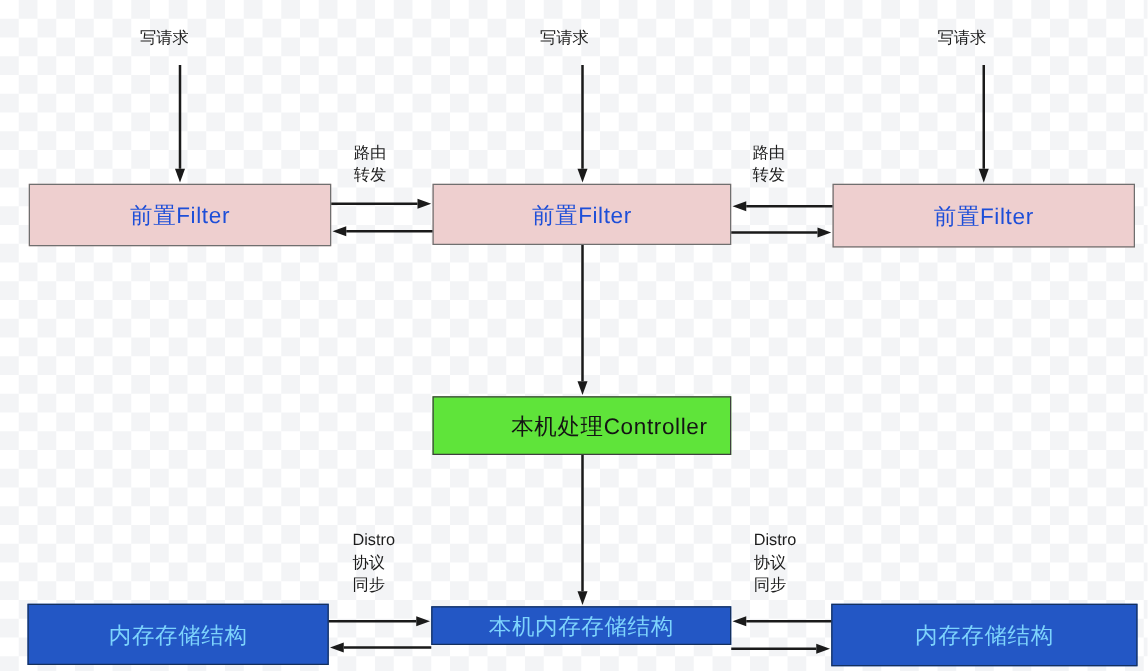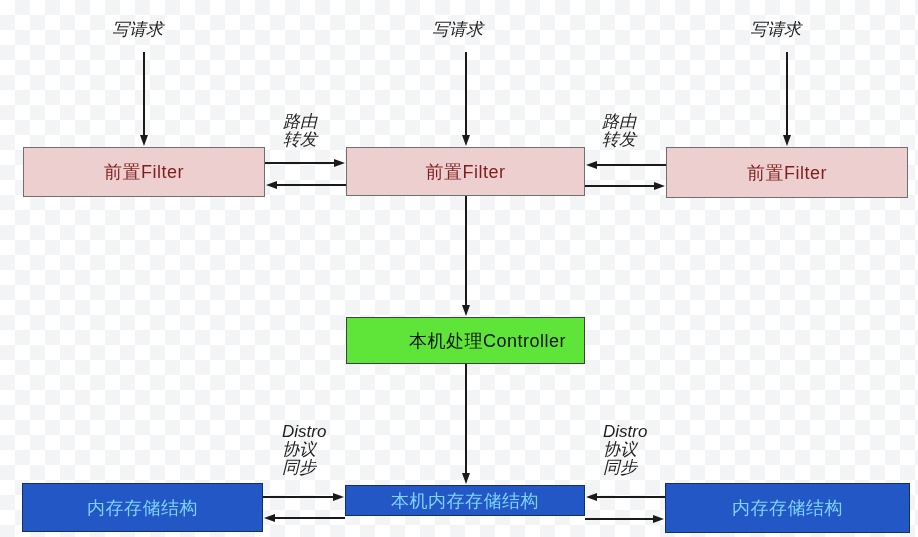--- a/index.html
+++ b/index.html
@@ -21,40 +21,39 @@
     display: flex;
     align-items: center;
     justify-content: center;
     font-size: 18px;
     letter-spacing: 0.5px;
     text-align: center;
   }
   .node.filter {
     background: #eecfcf;
     border: 1px solid #6f6f6f;
-    color: #7f1d1d;
+    color: #1d4ed8;
   }
   .node.controller {
     background: #5fe43a;
     border: 1px solid #3f3f3f;
     color: #141414;
     padding-left: 44px;
   }
   .node.storage {
     background: #2357c5;
     border: 1px solid #14305e;
     color: #7dd3fc;
   }
   .dlabel {
     position: absolute;
-    font-size: 17px;
+    font-size: 13px;
     line-height: 18px;
     color: #1d1d1d;
     white-space: pre-line;
-    font-style: italic;
   }
   .aline {
     position: absolute;
     background: #1a1a1a;
   }
   .ahead {
     position: absolute;
     width: 0;
     height: 0;
   }

